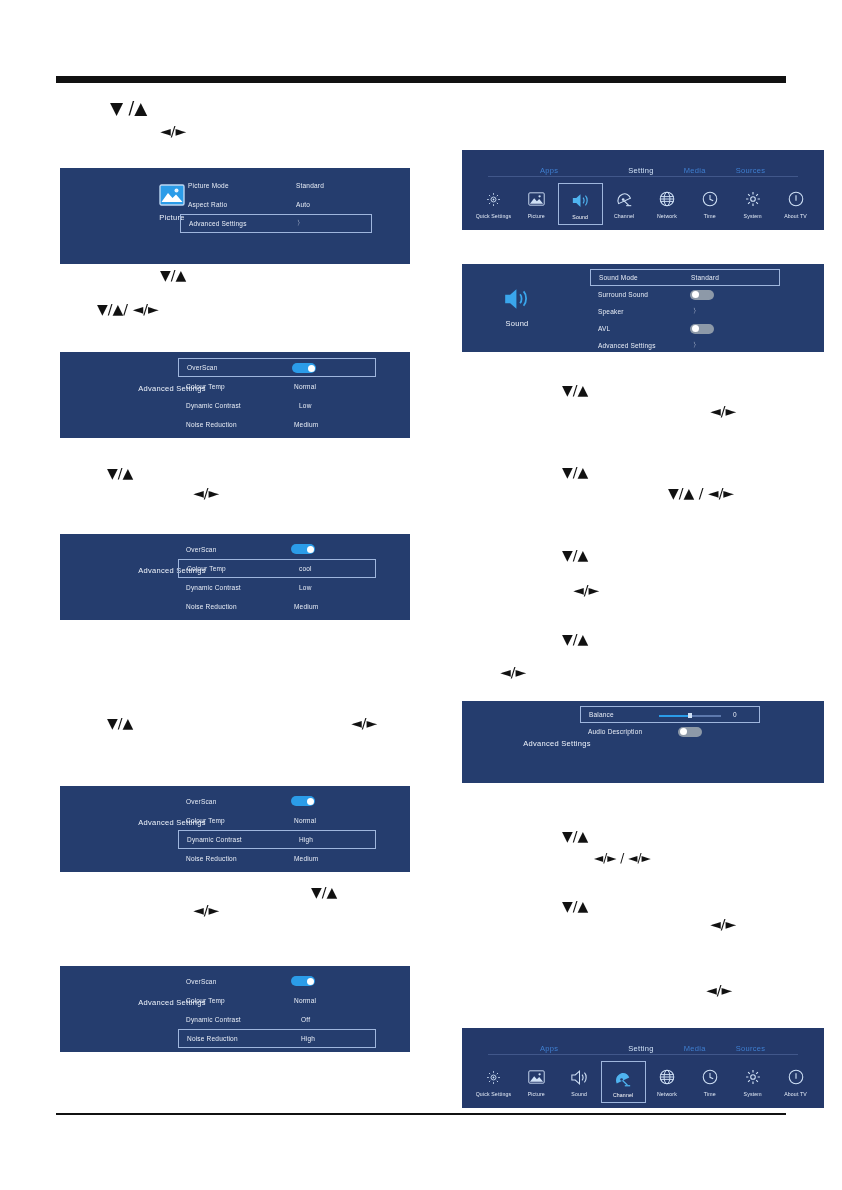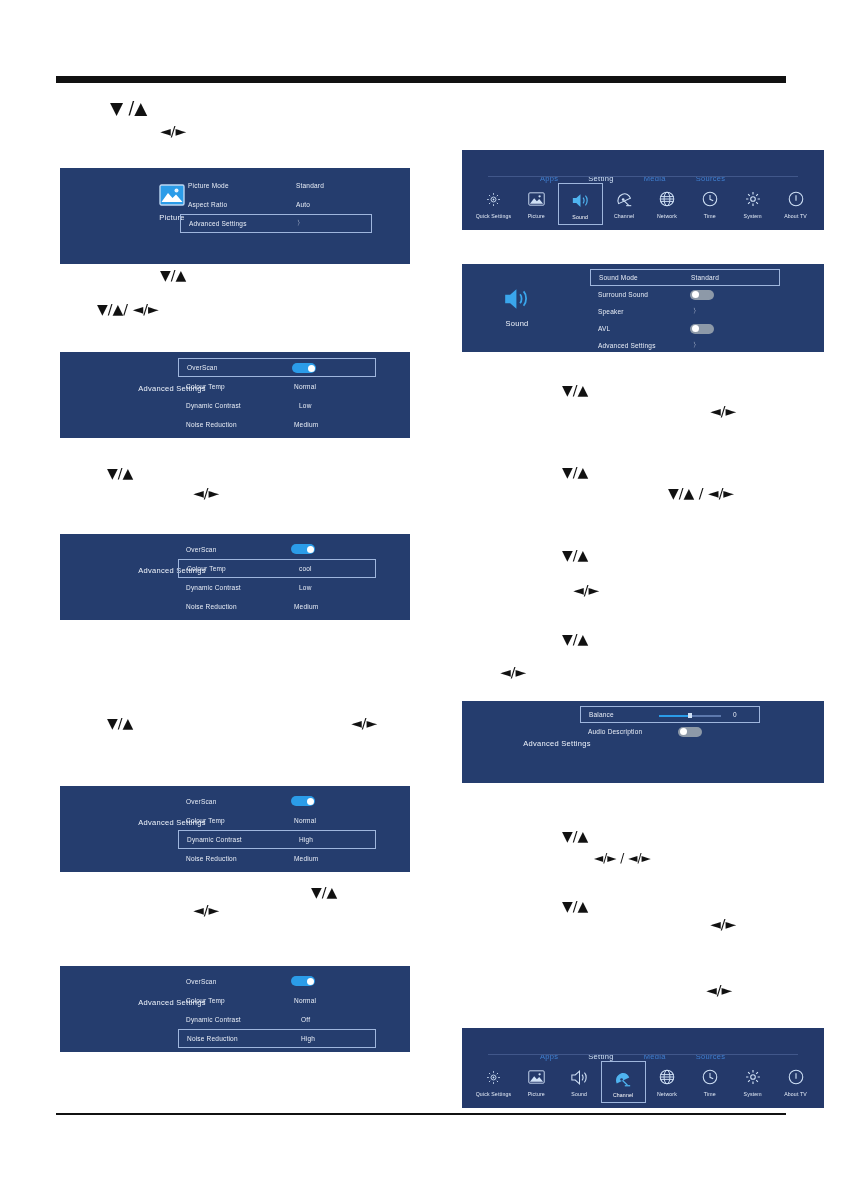--- a/index.html
+++ b/index.html
@@ -43,23 +43,23 @@
   .sld{position:absolute;height:10px;}
   .sld .track{position:absolute;top:4.5px;left:0;width:100%;height:1.5px;background:#5d79ad;}
   .sld .fill{position:absolute;top:4.5px;left:0;width:50%;height:1.5px;background:#2b9ce8;}
   .sld .knob{position:absolute;top:2.5px;left:calc(50% - 2px);width:4px;height:5px;background:#cfe0f5;}
 
   
   .side{position:absolute;text-align:center;}
   .side .cap{margin-top:7px;font-size:7.5px;color:#eef3fb;letter-spacing:.3px;}
 
   
-  .navtabs{position:absolute;display:flex;top:24px;left:78px;gap:30px;}
+  .navtabs{position:absolute;display:flex;top:16px;left:78px;gap:30px;}
   .navtabs span{font-size:7.5px;color:#3f7fd0;letter-spacing:.3px;}
-  .navtabs span.act{color:#cfe0f5;}
+  .navtabs span.act{color:#cfe0f5;margin-left:40px;}
   .navline{position:absolute;left:26px;top:26px;width:310px;height:1px;background:#41578a;}
   .navitems{position:absolute;left:10px;top:33px;width:345px;display:flex;}
   .navitem{flex:1;display:flex;flex-direction:column;align-items:center;justify-content:flex-start;
            padding:6px 0 4px;box-sizing:border-box;}
   .navitem .gl{height:20px;display:flex;align-items:center;justify-content:center;}
   .navitem .nm{margin-top:4px;font-size:5.2px;color:#e4ecf8;letter-spacing:.15px;white-space:nowrap;}
   .navitem.sel{border:1px solid #9fb6dd;}
   .navitem.sel .nm{color:#ffffff;}
   svg{display:block;}
 </style>

